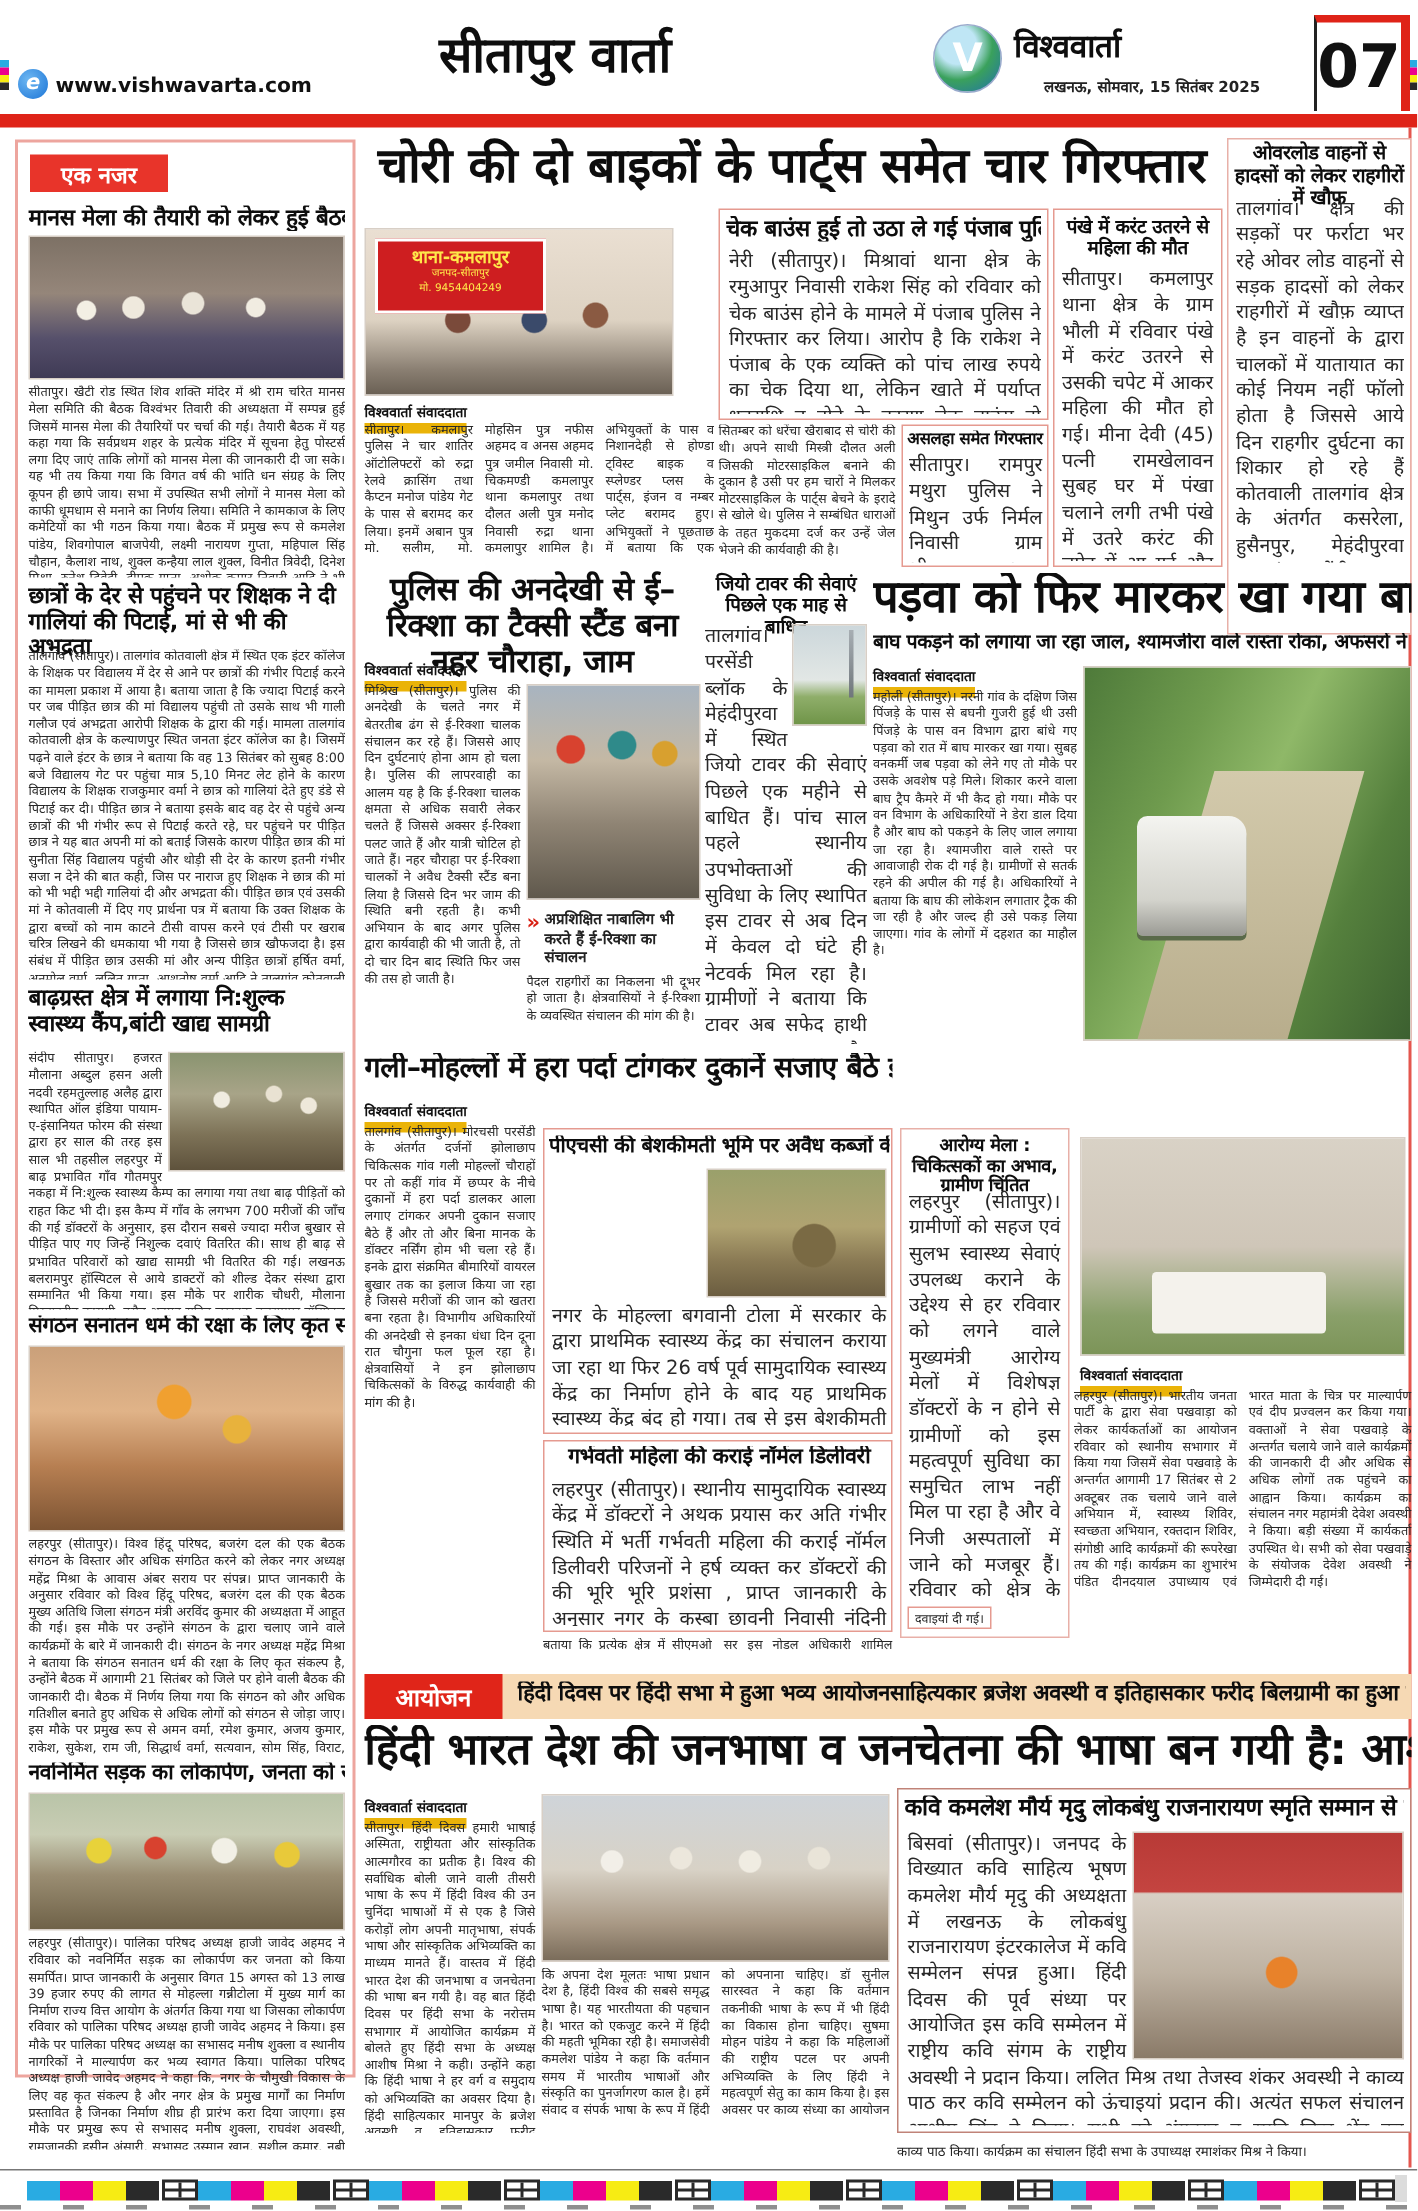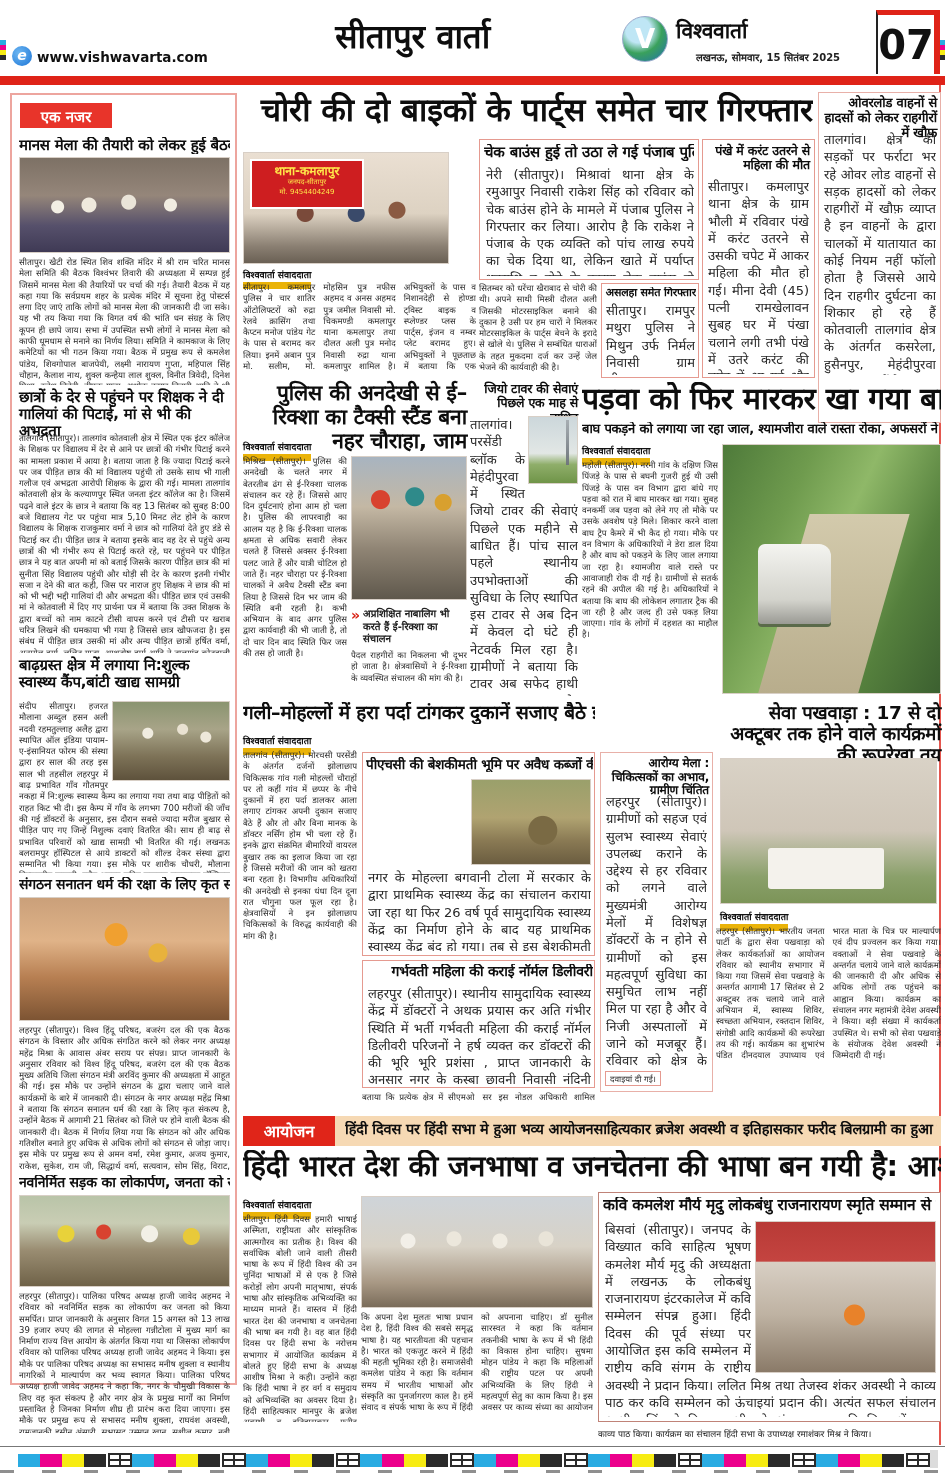--- a/index.html
+++ b/index.html
@@ -1,21 +1,21 @@
 <!DOCTYPE html>
 <html><head>
 <meta charset="utf-8">
 <style>
 *{margin:0;padding:0;box-sizing:border-box}
 html,body{background:#fff}
 body{font-family:"DejaVu Sans",sans-serif;color:#1a1a1a}
 .page{position:relative;width:945px;height:1474px;background:#fff;overflow:hidden}
 .abs{position:absolute}
 .hl{position:absolute;font-weight:bold;color:#0d0d0d;line-height:1.14;letter-spacing:-0.2px}
-.ctr{text-align:right}
+.ctr{text-align:center}
 .fit{white-space:nowrap;overflow:hidden}
 .bd{position:absolute;font-size:8.5px;line-height:1.33;text-align:justify;color:#282828;overflow:hidden}
 .sm{font-size:13px}
 .by{position:absolute;font-weight:bold;font-size:9.2px;color:#111;border-bottom:7px solid #eab308;padding-bottom:1px}
 .box{position:absolute;border:1px solid #e59a90;background:#fff}
 .ph{position:absolute;overflow:hidden;border:1px solid #d8cfc6}
 .c2{column-count:2;column-gap:8px}
 .c3{column-count:3;column-gap:8px}
 .redbar{position:absolute;background:#df2318}
 .label{position:absolute;background:#e8342a;color:#fff;font-weight:bold;display:flex;align-items:center;justify-content:center}
@@ -171,21 +171,20 @@
     <div class="bd sm" style="left:5px;top:24px;width:223px;height:99px">लहरपुर (सीतापुर)। स्थानीय सामुदायिक स्वास्थ्य केंद्र में डॉक्टरों ने अथक प्रयास कर अति गंभीर स्थिति में भर्ती गर्भवती महिला की कराई नॉर्मल डिलीवरी परिजनों ने हर्ष व्यक्त कर डॉक्टरों की की भूरि भूरि प्रशंसा , प्राप्त जानकारी के अनुसार नगर के कस्बा छावनी निवासी नंदिनी पत्नी रोहित को जनों के द्वारा स्थानीय सामुदायिक स्वास्थ्य केंद्र में प्रसव के लिए गंभीर स्थिति में भर्ती कराया गया था । अस्पताल में उपस्थित महिला सर्जन गोविंद गुप्ता ने बताया कि बच्चा मां के पेट में फंसा हुआ था जिसका 3 घंटे की कड़ी मशक्कत के बाद सुरक्षित सामान्य प्रसव कराया गया और जच्चा बच्चा दोनों स्वस्थ हैं। डॉक्टर अरविंद चौधरी ने बताया कि शनिवार को ही डॉक्टर गोविंद गुप्ता व डॉ विनय भदौरिया की टीम के द्वारा चार मेजर सिजेरियन ऑपरेशन कर प्रसव कराए गए हैं।</div>
   </div>
 
   <div class="box" style="left:600px;top:752px;width:113px;height:340px;border-color:#e8b0a8">
     <div class="hl ctr" style="left:3px;top:4px;width:105px;font-size:12px">आरोग्य मेला : चिकित्सकों का अभाव, ग्रामीण चिंतित</div>
     <div class="bd sm" style="left:5px;top:40px;width:101px;height:274px">लहरपुर (सीतापुर)। ग्रामीणों को सहज एवं सुलभ स्वास्थ्य सेवाएं उपलब्ध कराने के उद्देश्य से हर रविवार को लगने वाले मुख्यमंत्री आरोग्य मेलों में विशेषज्ञ डॉक्टरों के न होने से ग्रामीणों को इस महत्वपूर्ण सुविधा का समुचित लाभ नहीं मिल पा रहा है और वे निजी अस्पतालों में जाने को मजबूर हैं। रविवार को क्षेत्र के प्राथमिक स्वास्थ्य केंद्र अकबरपुर में डॉक्टर अख्तर हुसैन ने 66 मरीज, अकेचनपुर फरीदपुर में डॉक्टर ब्रज शरण आनंद ने 63 मरीज, प्राथमिक स्वास्थ्य केंद्र घिलरिया में डॉक्टर आदित्य ने 72 मरीज, प्राथमिक स्वास्थ्य केंद्र ढखेरा में डॉ तलत जहाँ ने 59 मरीज और प्राथमिक स्वास्थ्य केन्द्र खैरुल्लापुर में फार्मासिस्ट अशोक के द्वारा 77 मरीजों के स्वास्थ्य का परीक्षण कर उन्हें</div>
     <div class="endline" style="left:4px;top:318px">दवाइयां दी गई।</div>
   </div>
 
   <div class="abs" style="left:716px;top:700px;width:225px;height:412px">
-    <div class="hl ctr" style="left:0;top:2px;width:225px;font-size:18.5px">सेवा पखवाड़ा : 17 से दो अक्टूबर तक होने वाले कार्यक्रमों की रूपरेखा तय</div>
     <div class="ph ph-seva" style="left:4px;top:58px;width:217px;height:146px">
         <div class="tbl"></div>
       </div>
     <div class="by" style="left:4px;top:210px">विश्ववार्ता संवाददाता</div>
     <div class="bd c2" style="left:0;top:226px;width:225px;height:184px">लहरपुर (सीतापुर)। भारतीय जनता पार्टी के द्वारा सेवा पखवाड़ा को लेकर कार्यकर्ताओं का आयोजन रविवार को स्थानीय सभागार में किया गया जिसमें सेवा पखवाड़े के अन्तर्गत आगामी 17 सितंबर से 2 अक्टूबर तक चलाये जाने वाले अभियान में, स्वास्थ्य शिविर, स्वच्छता अभियान, रक्तदान शिविर, संगोष्ठी आदि कार्यक्रमों की रूपरेखा तय की गई। कार्यक्रम का शुभारंभ पंडित दीनदयाल उपाध्याय एवं भारत माता के चित्र पर माल्यार्पण एवं दीप प्रज्वलन कर किया गया। वक्ताओं ने सेवा पखवाड़े के अन्तर्गत चलाये जाने वाले कार्यक्रमों की जानकारी दी और अधिक से अधिक लोगों तक पहुंचने का आह्वान किया। कार्यक्रम का संचालन नगर महामंत्री देवेश अवस्थी ने किया। बड़ी संख्या में कार्यकर्ता उपस्थित थे। सभी को सेवा पखवाड़े के संयोजक देवेश अवस्थी ने जिम्मेदारी दी गई।</div>
   </div>
 
   <div class="abs" style="left:243px;top:1116px;width:698px;height:30px;background:#f6d9b4">
     <div class="label" style="left:0;top:0;width:92px;height:30px;font-size:16px;background:#e02519">आयोजन</div>
     <div class="hl fit" style="left:102px;top:5px;width:592px;font-size:14.5px">हिंदी दिवस पर हिंदी सभा मे हुआ भव्य आयोजनसाहित्यकार ब्रजेश अवस्थी व इतिहासकार फरीद बिलग्रामी का हुआ सम्मान</div>

